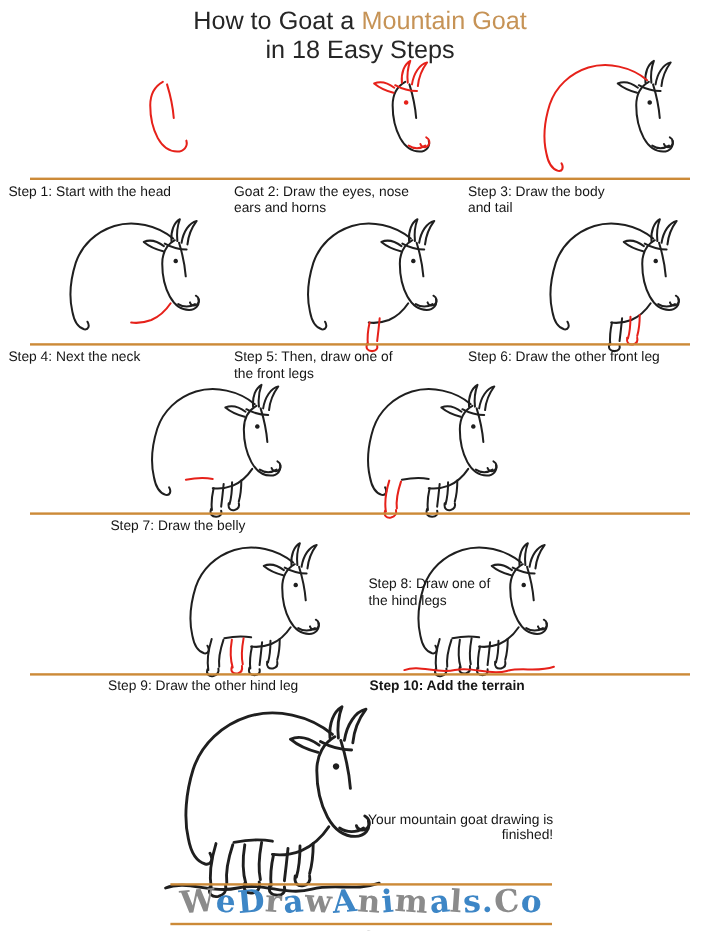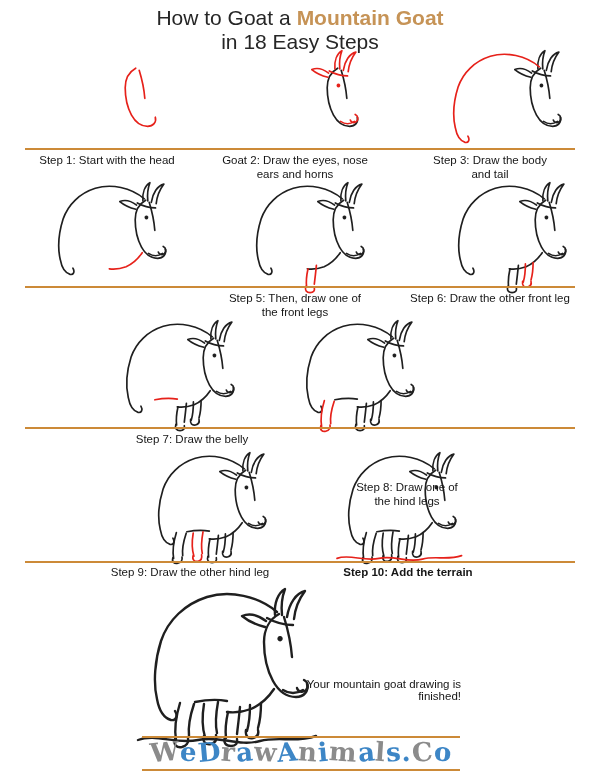--- a/index.html
+++ b/index.html
@@ -1,25 +1,25 @@
 <!DOCTYPE html>
 <html style="--tan: #c69356; --divider: #cc8a38;"><head>
 <meta charset="utf-8">
 <style>
   html,body{margin:0;padding:0;background:#fff;}
   .page{position:relative;width:600px;height:776px;background:#ffffff;overflow:hidden;
         font-family:"Liberation Sans",sans-serif;}
   .title{position:absolute;top:6px;left:0;width:100%;text-align:center;
          font-size:21px;line-height:24px;color:#262626;font-weight:500;}
-  .title .hl{font-weight:bold;color:var(--tan);margin-left:6px;}
+  .title .hl{font-weight:normal;color:var(--tan);margin-left:6px;}
   .rule{position:absolute;left:25px;width:550px;height:2px;background:var(--divider);}
   #rule-a{top:148px;} #rule-b{top:286px;} #rule-c{top:427px;} #rule-d{top:561px;}
   .rule-footer{position:absolute;left:142px;width:318px;height:2px;background:var(--divider);}
   #rule-f1{top:736px;} #rule-f2{top:769px;}
-  .cap{position:absolute;width:200px;text-align:center;font-size:11.5px;line-height:14px;
+  .cap{position:absolute;width:200px;font-size:11.5px;line-height:14px;
        color:#161616;white-space:pre-line;}
   #cap1{left:7px;top:153px;}   #cap2{left:195px;top:153px;} #cap3{left:390px;top:153px;}
   #cap4{left:7px;top:291px;}   #cap5{left:195px;top:291px;} #cap6{left:390px;top:291px;}
   #cap7{left:92px;top:432px;}  #cap8{left:307px;top:432px;margin-top:48px;}
   #cap9{left:90px;top:565px;}  #cap10{left:308px;top:565px;font-weight:bold;}
   svg.goat{position:absolute;width:140px;height:112px;overflow:visible;}
   #g1{left:30px;top:50px;}  #g2{left:232px;top:50px;} #g3{left:435px;top:50px;}
   #g4{left:40px;top:182px;} #g5{left:238px;top:182px;}#g6{left:440px;top:182px;}
   #g7{left:108px;top:320px;}#g8{left:288px;top:320px;}
   #g9{left:140px;top:452px;}#g10{left:330px;top:452px;}
@@ -373,20 +373,21 @@
   <div class="rule" id="rule-a"></div>
   <div class="rule" id="rule-b"></div>
   <div class="rule" id="rule-c"></div>
   <div class="rule" id="rule-d"></div>
 
   <div class="cap" id="cap1">Step 1: Start with the head</div>
   <div class="cap" id="cap2">Goat 2: Draw the eyes, nose
 ears and horns</div>
   <div class="cap" id="cap3">Step 3: Draw the body
 and tail</div>
+  <div class="cap" id="cap4">Step 4: Next the neck</div>
   <div class="cap" id="cap5">Step 5: Then, draw one of
 the front legs</div>
   <div class="cap" id="cap6">Step 6: Draw the other front leg</div>
   <div class="cap" id="cap7">Step 7: Draw the belly</div>
   <div class="cap" id="cap8">Step 8: Draw one of
 the hind legs</div>
   <div class="cap" id="cap9">Step 9: Draw the other hind leg</div>
   <div class="cap" id="cap10">Step 10: Add the terrain</div>
 
   <div class="finished">Your mountain goat drawing is finished!</div>

